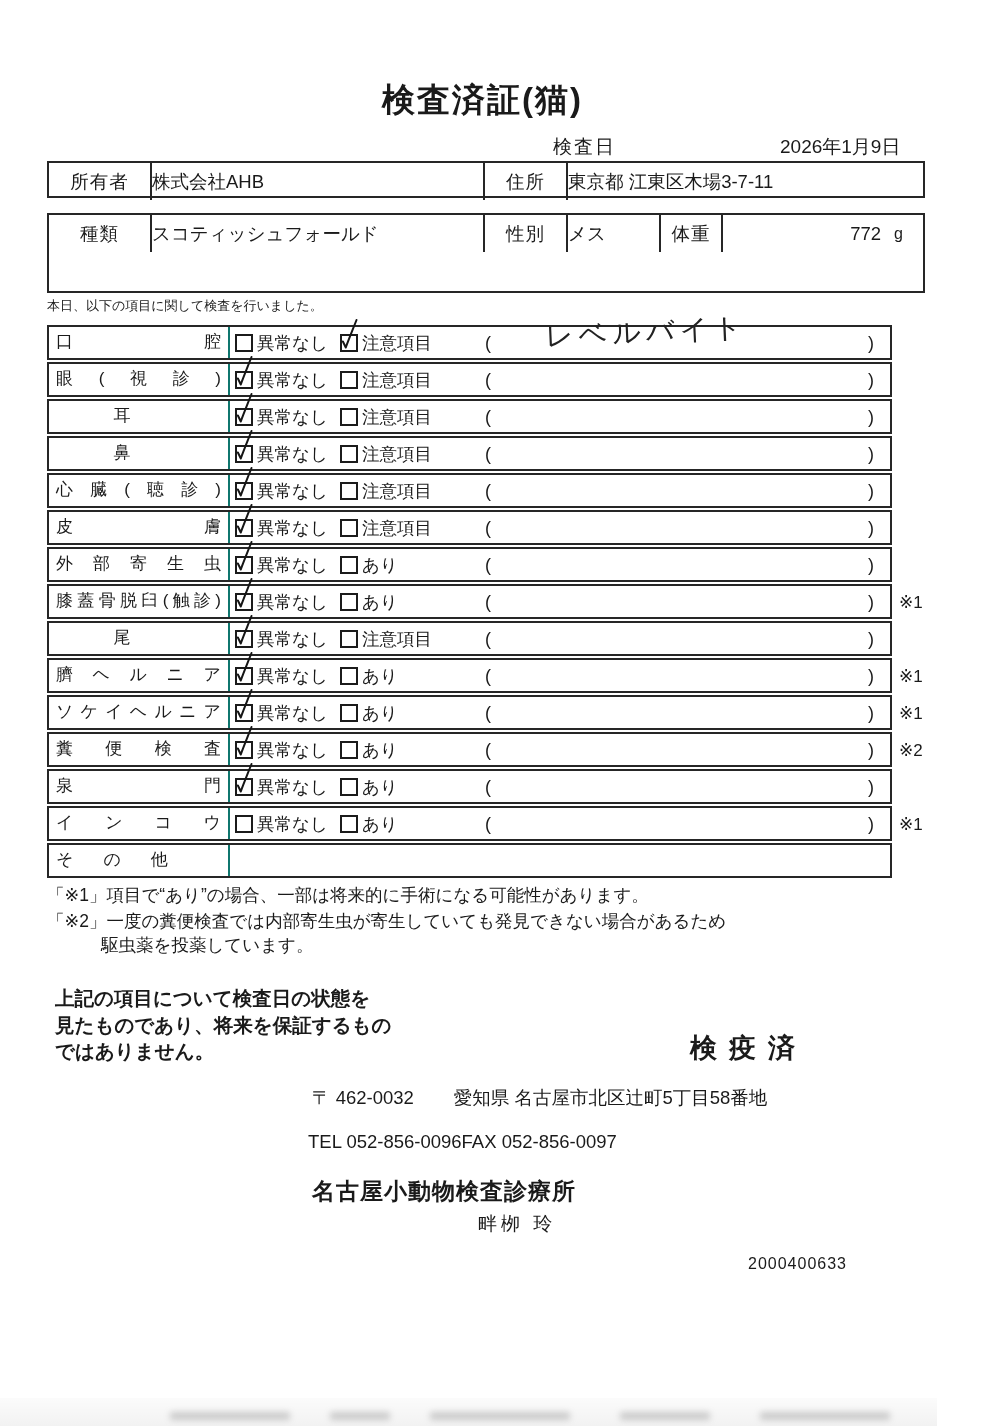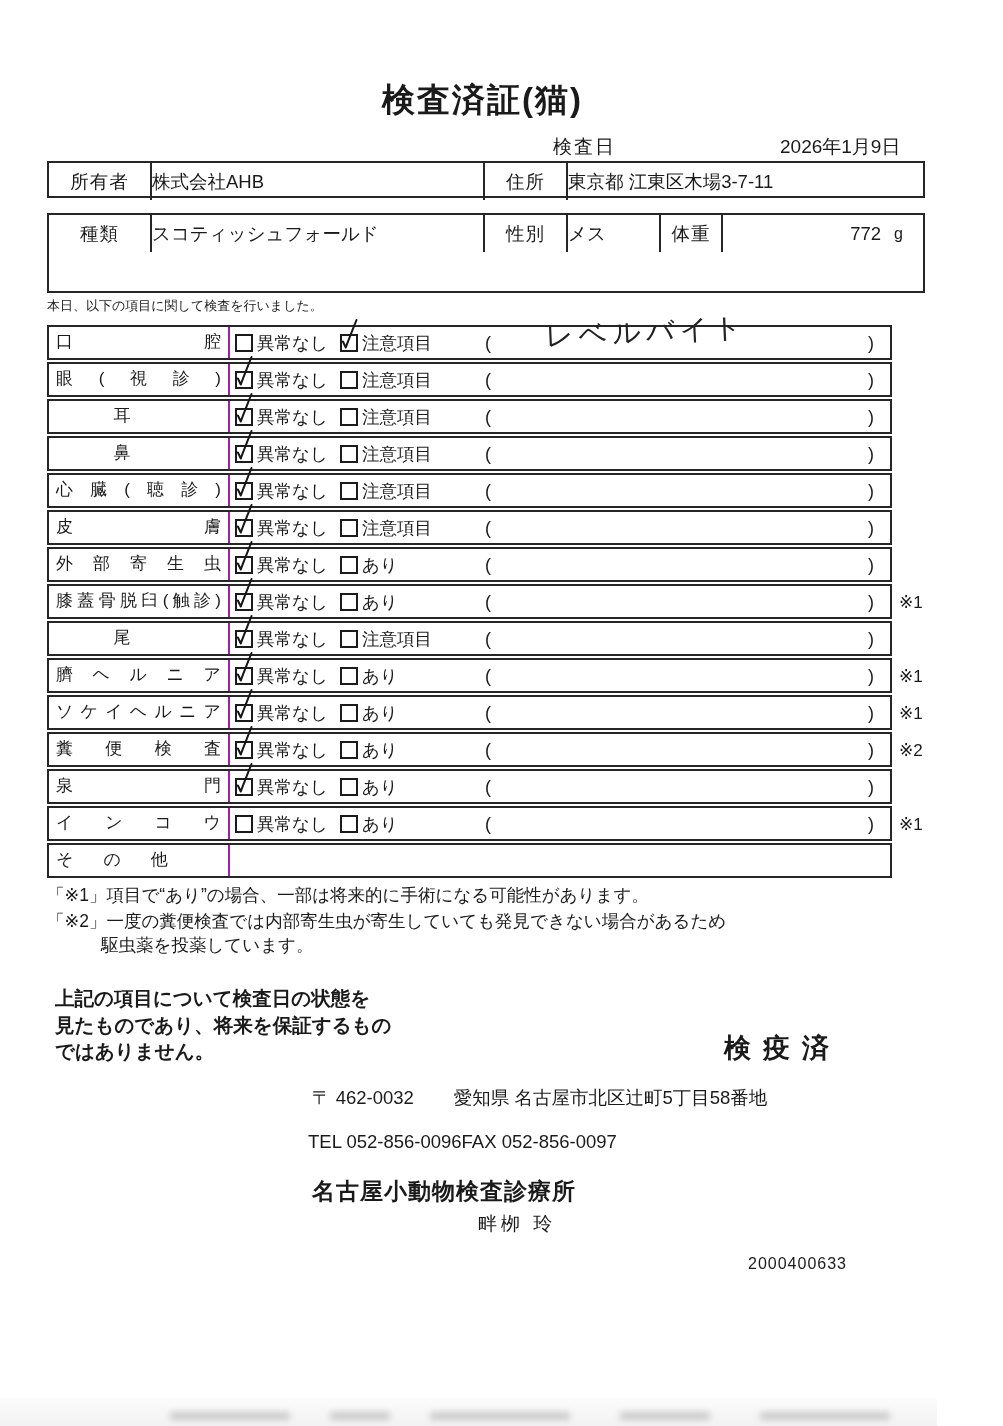--- a/index.html
+++ b/index.html
@@ -52,21 +52,21 @@
 
   
   #exam-table{position:absolute;left:47px;top:325px;width:845px;}
   .row{
     position:relative;display:flex;
     height:35px;margin-bottom:2px;
     border:2px solid #262626;box-sizing:border-box;background:#fff;
   }
   .rlabel{
     width:181px;flex:0 0 auto;box-sizing:border-box;
-    border-right:2px solid #a21caf;
+    border-right:2px solid #0f766e;
     padding:0 7px;font-size:17px;line-height:30px;
     text-align:justify;text-align-last:justify;
     overflow:hidden;
   }
   .rlabel.single{text-align:center;text-align-last:center;padding-right:40px;}
   .rlabel.narrow{text-align:left;text-align-last:left;letter-spacing:30px;}
   .rcontent{position:relative;flex:1;}
   .cbgroup{position:absolute;top:50%;transform:translateY(-50%);display:flex;align-items:center;gap:4px;}
   .cb1{left:5px;}
   .cb2{left:110px;}
@@ -91,21 +91,21 @@
   #fnote-1{left:47px;top:883px;}
   #fnote-2{left:47px;top:909px;}
   #fnote-3{left:101px;top:933px;}
 
   
   #disclaimer{
     left:55px;top:985px;
     font-size:19.5px;font-weight:600;line-height:26.5px;
     white-space:pre-line;
   }
-  #stamp{left:724px;top:1030px;font-size:27px;font-weight:600;letter-spacing:12px;}
+  #stamp{left:690px;top:1030px;font-size:27px;font-weight:600;letter-spacing:12px;}
 
   
   #postal-line{left:312px;top:1085px;display:flex;gap:40px;font-size:18.5px;font-weight:400;}
   #tel-line{left:308px;top:1131px;display:flex;font-size:18.5px;font-weight:500;}
   #clinic-name{left:312px;top:1176px;font-size:23px;font-weight:600;letter-spacing:1px;}
   #vet-name{left:478px;top:1211px;font-size:19px;font-weight:500;letter-spacing:4px;}
   #serial{left:748px;top:1255px;font-size:16px;font-weight:400;letter-spacing:1px;}
 
   
   #scan-bottom{

